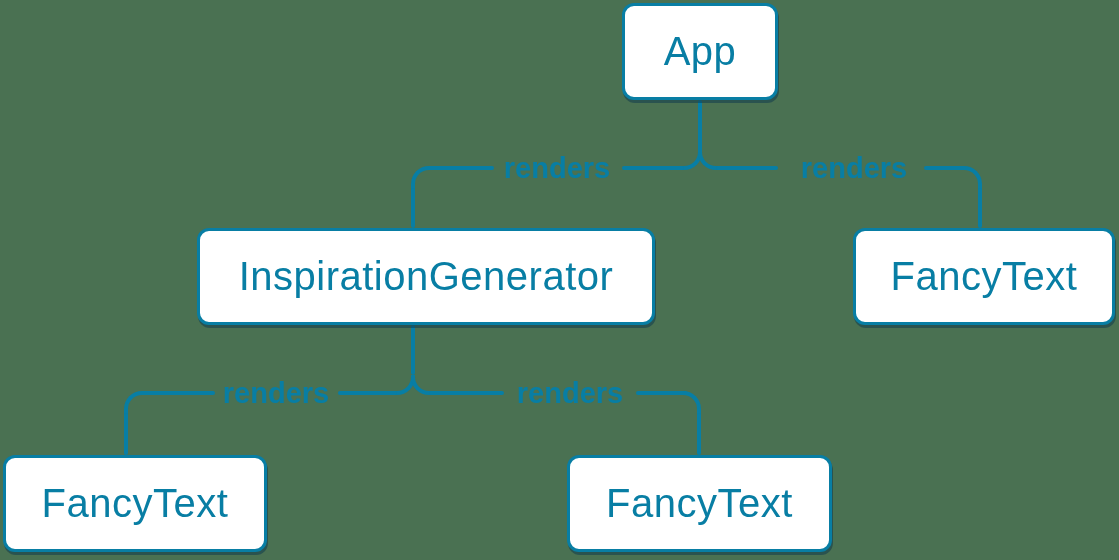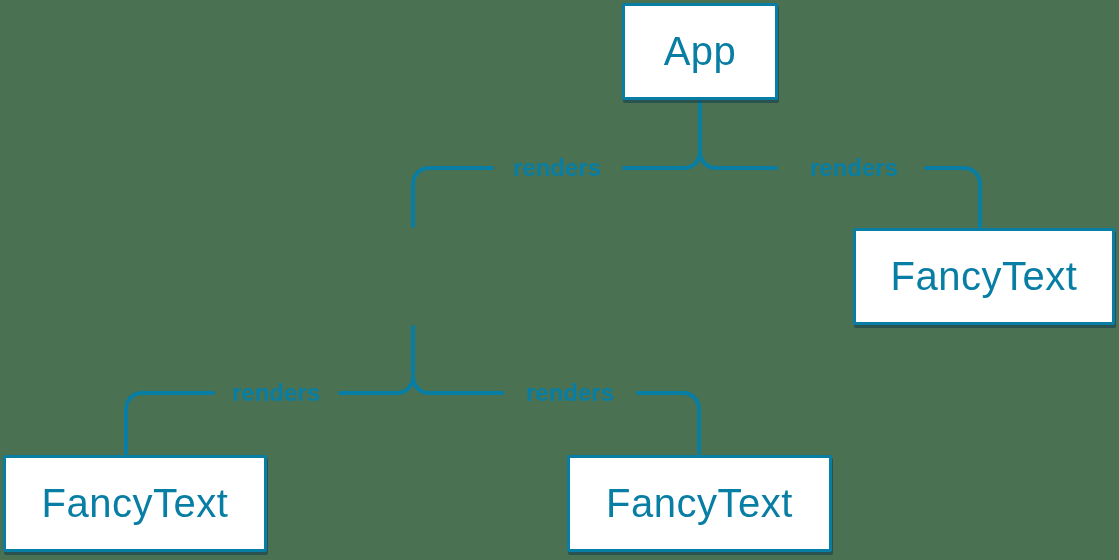--- a/index.html
+++ b/index.html
@@ -24,34 +24,34 @@
   .elbow-br{border-right:4px solid var(--blue);border-bottom:4px solid var(--blue);border-bottom-right-radius:18px;}
   .elbow-bl{border-left:4px solid var(--blue);border-bottom:4px solid var(--blue);border-bottom-left-radius:18px;}
   .elbow-tl{width:24px;height:24px;border-top:4px solid var(--blue);border-left:4px solid var(--blue);border-top-left-radius:18px;}
   .elbow-tr{width:24px;height:24px;border-top:4px solid var(--blue);border-right:4px solid var(--blue);border-top-right-radius:18px;}
   
   .node{
     position:absolute;
     box-sizing:border-box;
     background:var(--node-bg);
     border:3px solid var(--blue);
-    border-radius:2px;
+    border-radius:12px;
     box-shadow:1px 3px 0 var(--shadow);
     display:flex;align-items:center;justify-content:center;
     color:var(--blue);
     font-size:40px;
     font-weight:500;
     letter-spacing:.5px;
   }
   
   .edge-label{
     position:absolute;
     transform:translate(-50%,-50%);
     color:var(--blue);
-    font-size:24px;
+    font-size:29px;
     font-weight:bold;
     white-space:nowrap;
   }
 </style>
 </head>
 <body>
 
 <div class="canvas">
 
   <div>
@@ -89,20 +89,23 @@
     <div class="h" style="left:636px;top:391px;width:51px;"></div>
     <div class="elbow elbow-tr" style="left:677px;top:391px;"></div>
     <div class="v" style="left:697px;top:413px;height:42px;"></div>
     <div class="edge-label" style="left:570px;top:393px;">renders</div>
   </div>
 
   <div class="node" style="left:622px;top:3px;width:156px;height:97px;">
     <span>App</span>
   </div>
 
+  <div class="node" style="left:197px;top:228px;width:458px;height:97px;">
+    <span>InspirationGenerator</span>
+  </div>
 
   <div class="node" style="left:853px;top:228px;width:262px;height:97px;">
     <span>FancyText</span>
   </div>
 
   <div class="node" style="left:3px;top:455px;width:264px;height:97px;">
     <span>FancyText</span>
   </div>
 
   <div class="node" style="left:567px;top:455px;width:265px;height:97px;">

